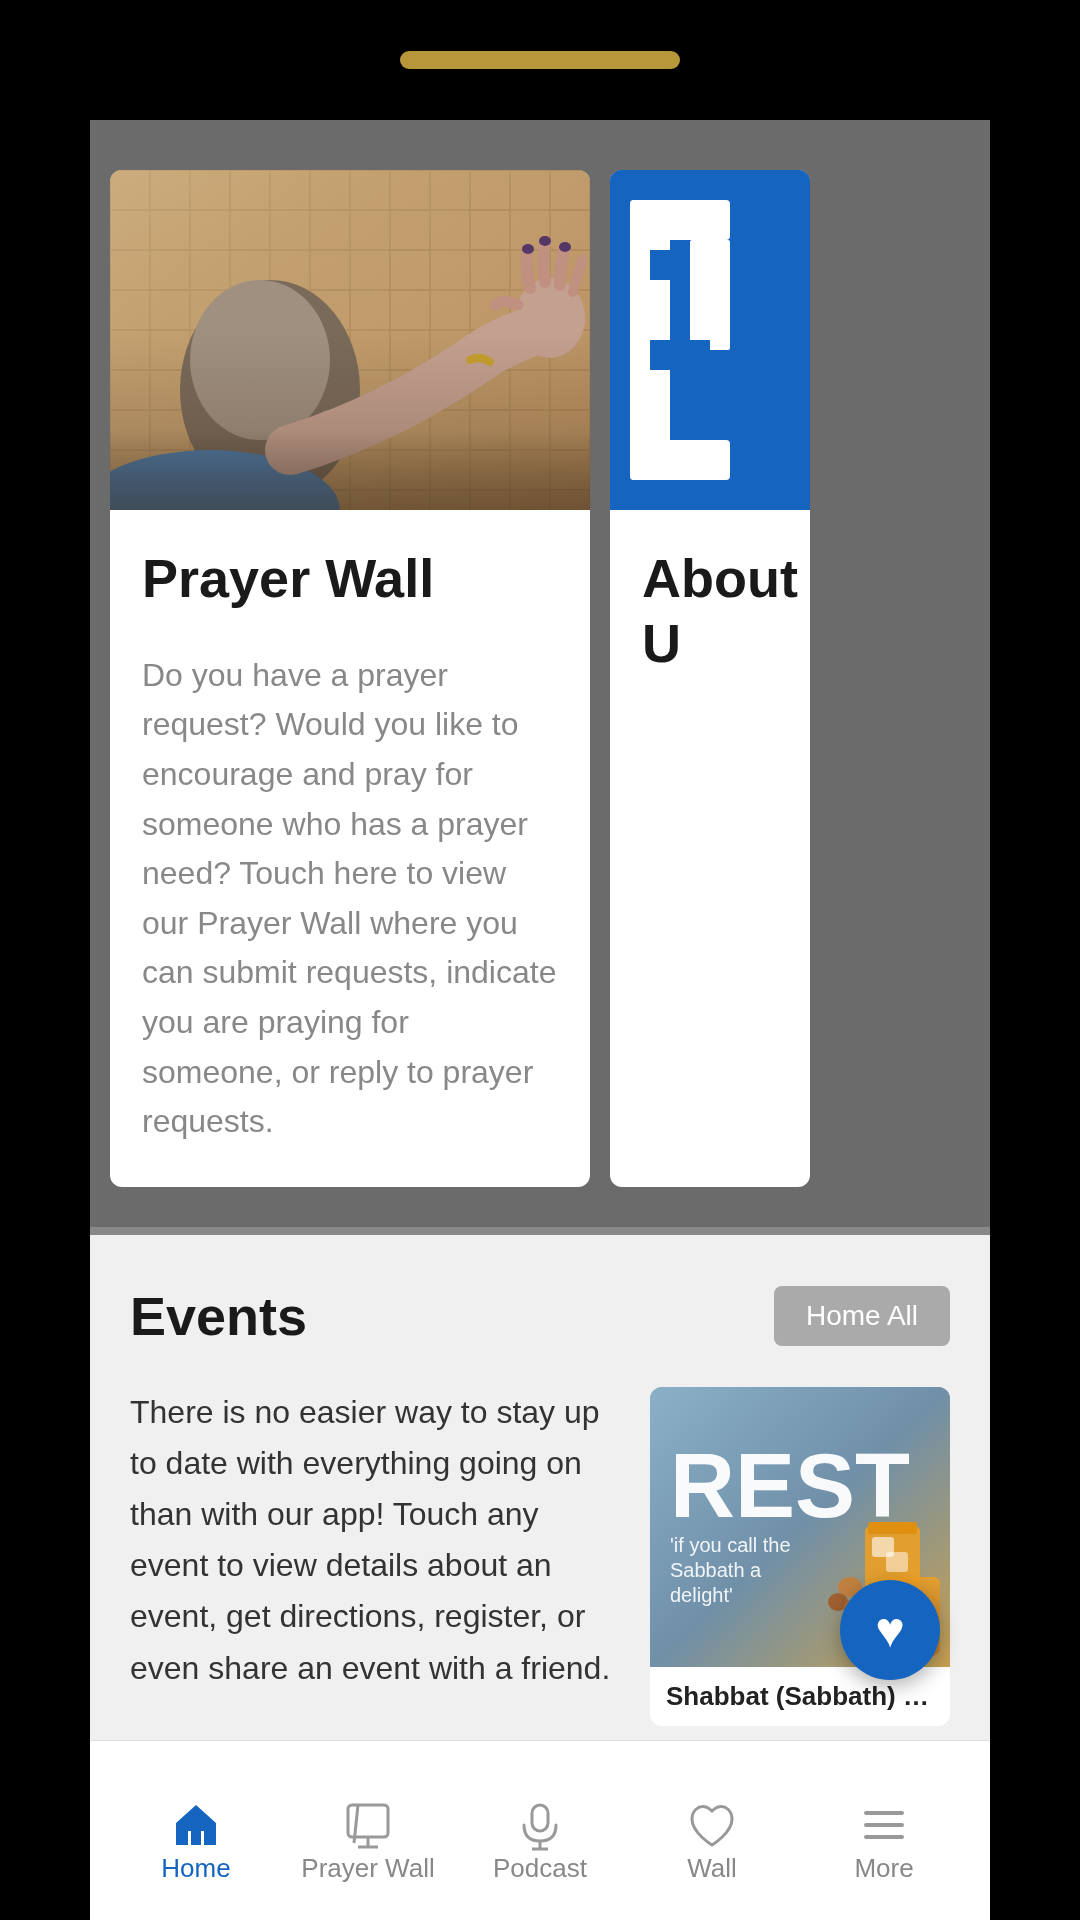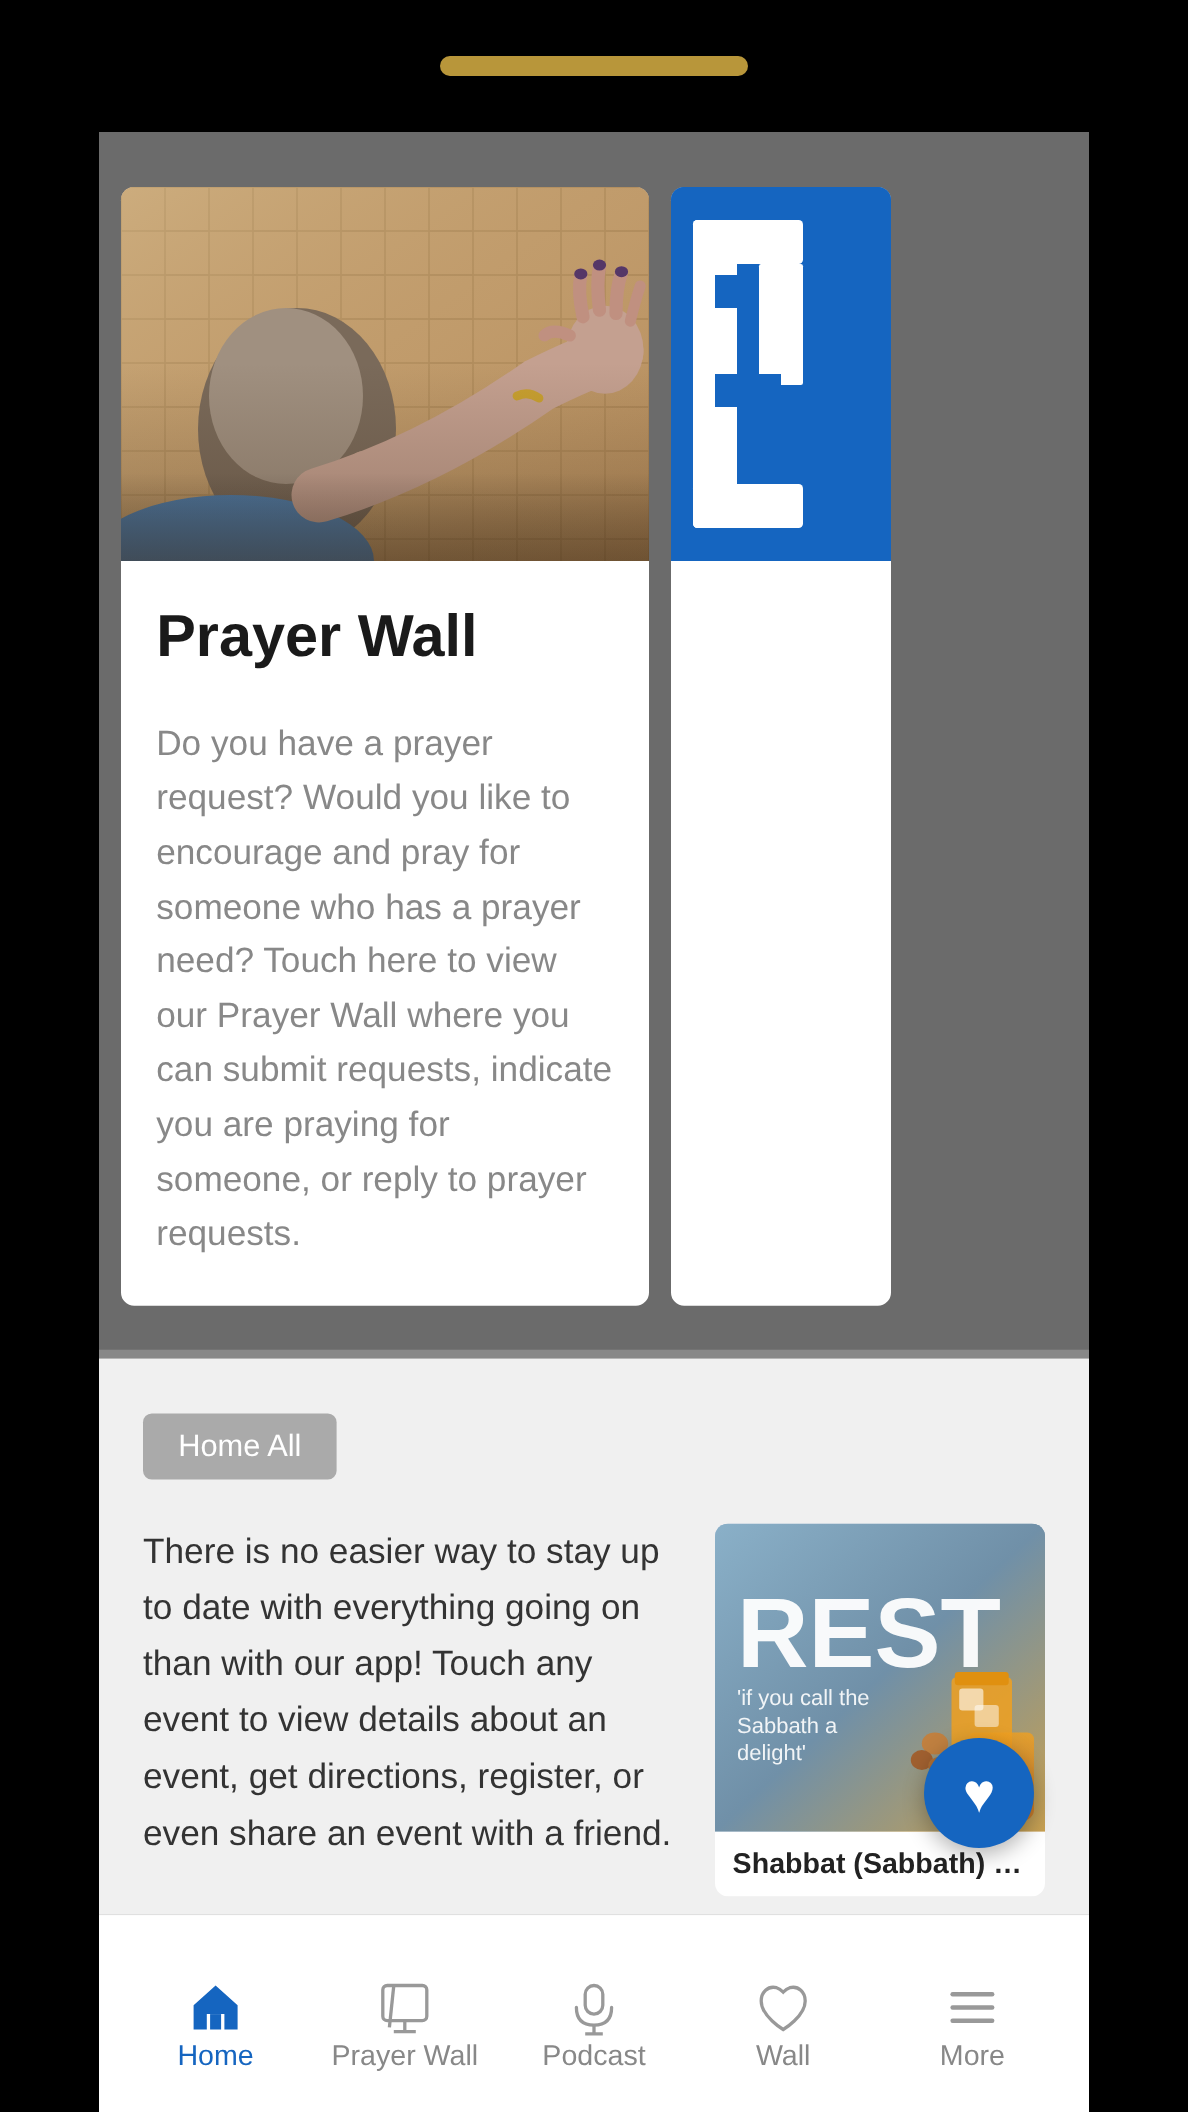--- a/index.html
+++ b/index.html
@@ -392,29 +392,31 @@
           <rect x="20" y="30" width="40" height="280" fill="white" rx="4"></rect>
           <rect x="20" y="30" width="100" height="40" fill="white" rx="4"></rect>
           <rect x="20" y="270" width="100" height="40" fill="white" rx="4"></rect>
 
           <rect x="40" y="80" width="60" height="30" fill="#1565c0"></rect>
           <rect x="80" y="70" width="40" height="110" fill="white" rx="2"></rect>
           <rect x="40" y="170" width="60" height="30" fill="#1565c0"></rect>
         </svg>
       </div>
       <div class="card-content">
+        <div class="card-title">About U</div>
       </div>
     </div>
 
   </div>
 
   <div class="section-divider"></div>
 
   <div class="events-section">
     <div class="events-header">
+      <div class="events-title">Events</div>
       <button class="view-all-btn">Home All</button>
     </div>
 
     <div class="events-content">
       <div class="events-description">There is no easier way to stay up to date with everything going on than with our app! Touch any event to view details about an event, get directions, register, or even share an event with a friend.</div>
 
       <div class="event-card">
         <div class="event-image">
           <svg width="300" height="280" viewBox="0 0 300 280" style="position:absolute;top:0;left:0;">
 

